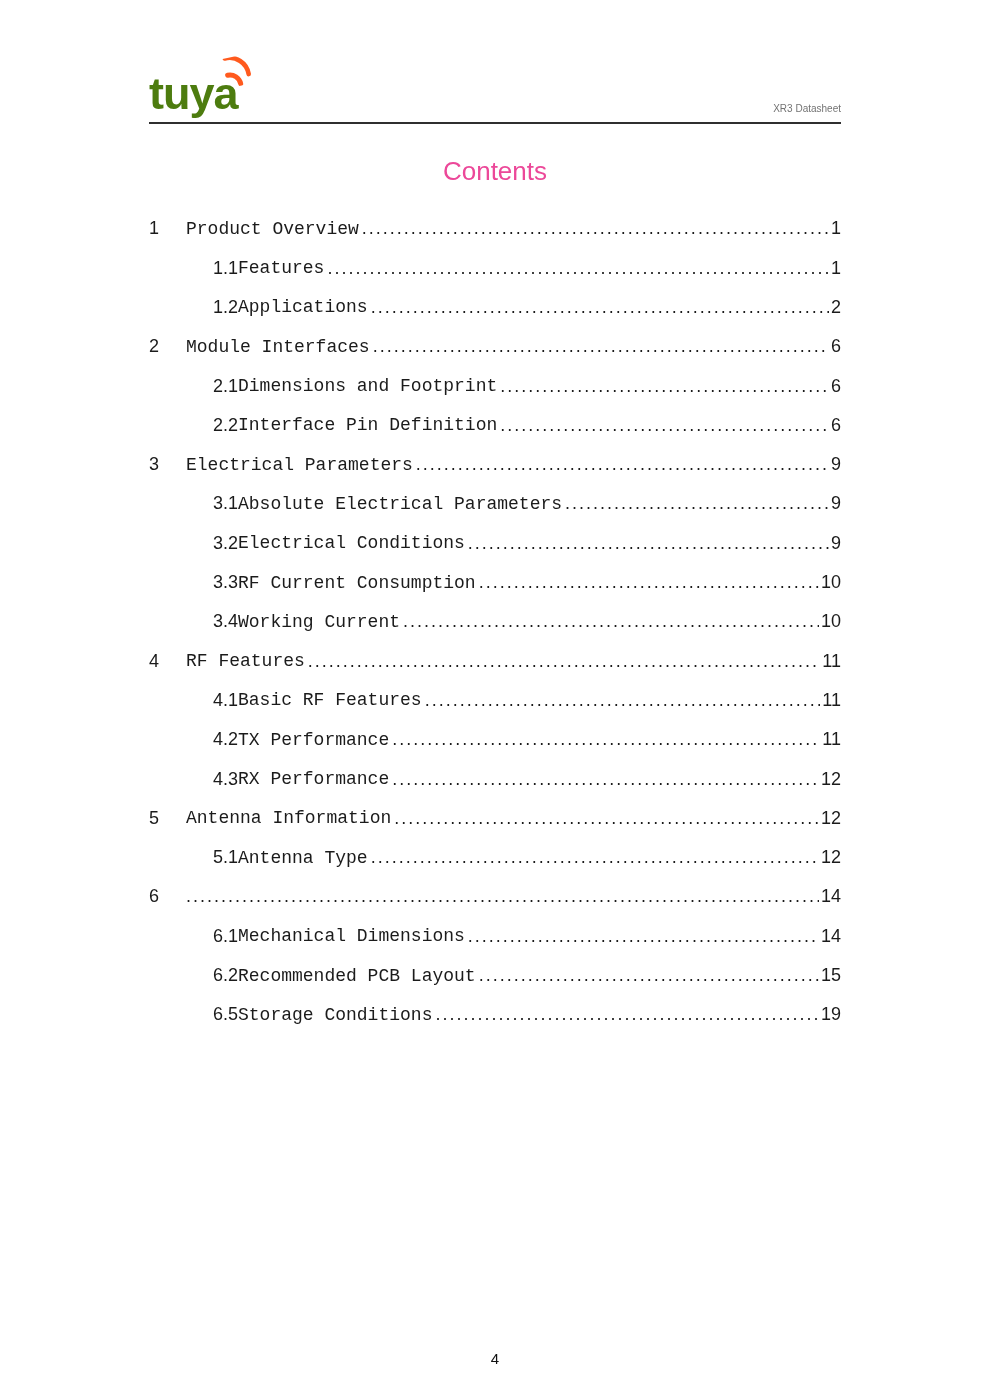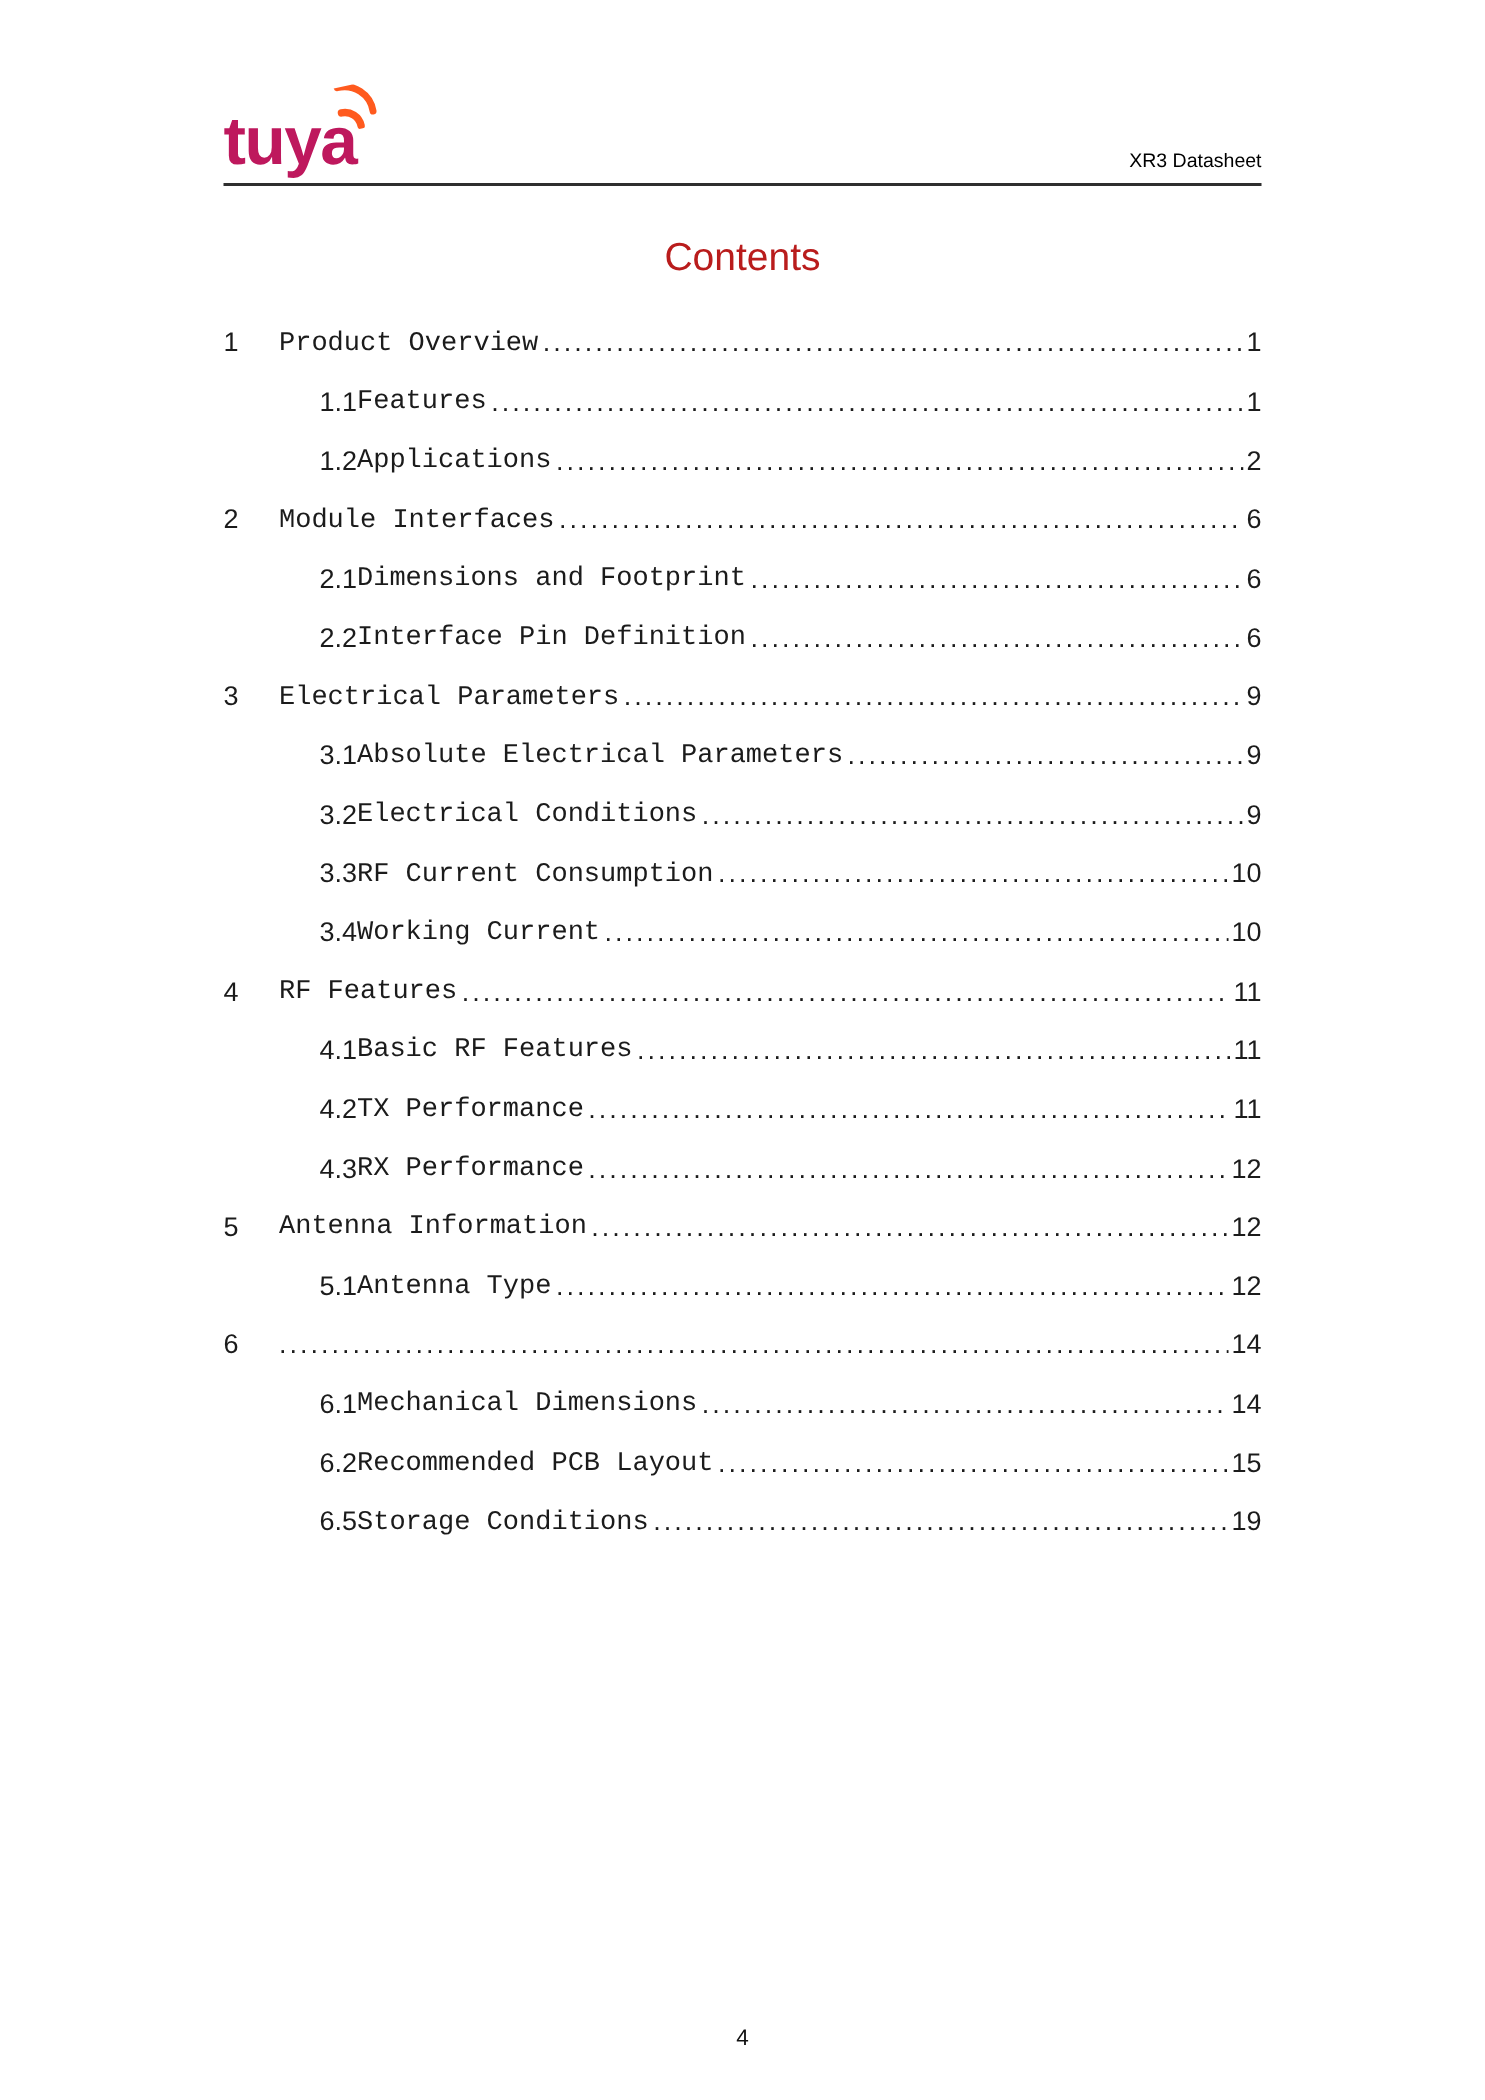--- a/index.html
+++ b/index.html
@@ -20,42 +20,42 @@
     justify-content: space-between;
     align-items: flex-end;
     border-bottom: 2px solid #2f2f2f;
     padding-bottom: 5px;
   }
   .logo { position: relative; display: inline-block; }
   .logo-text {
     font-size: 45px;
     font-weight: 700;
     letter-spacing: -1px;
-    color: #be185d;
+    color: #4d7c0f;
     line-height: 1.05;
   }
   .logo-arc {
     position: absolute;
     top: -14px;
     right: -15px;
     transform: rotate(-12deg);
   }
   .doc-title {
-    font-size: 13px;
-    color: #000000;
+    font-size: 10px;
+    color: #737373;
     padding-bottom: 3px;
   }
 
   
   .page-title {
     text-align: center;
     font-size: 26px;
     line-height: 30px;
     margin-top: 32px;
-    color: #b91c1c;
+    color: #ec4899;
   }
 
   
   .toc { margin-top: 23px; }
   .toc-row {
     display: flex;
     align-items: center;
     height: 39.3px;
     font-size: 18px;
     white-space: nowrap;

